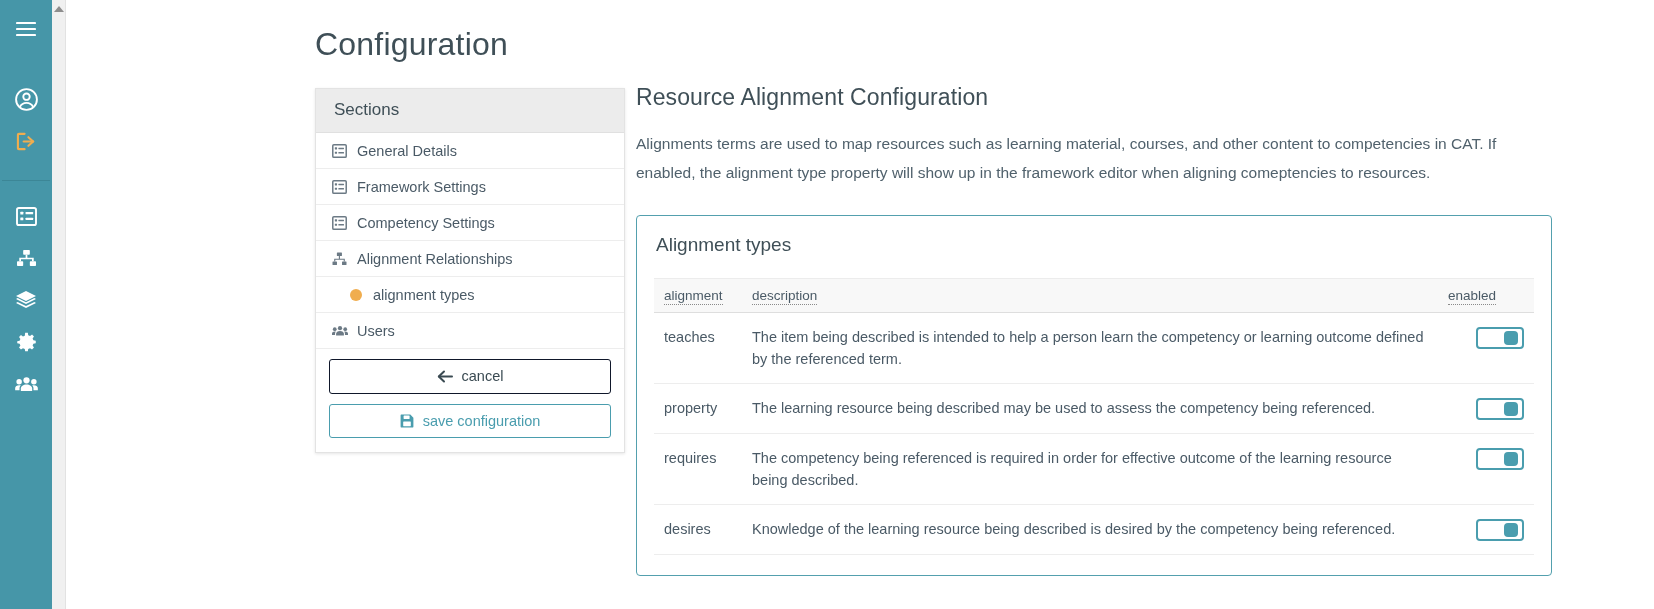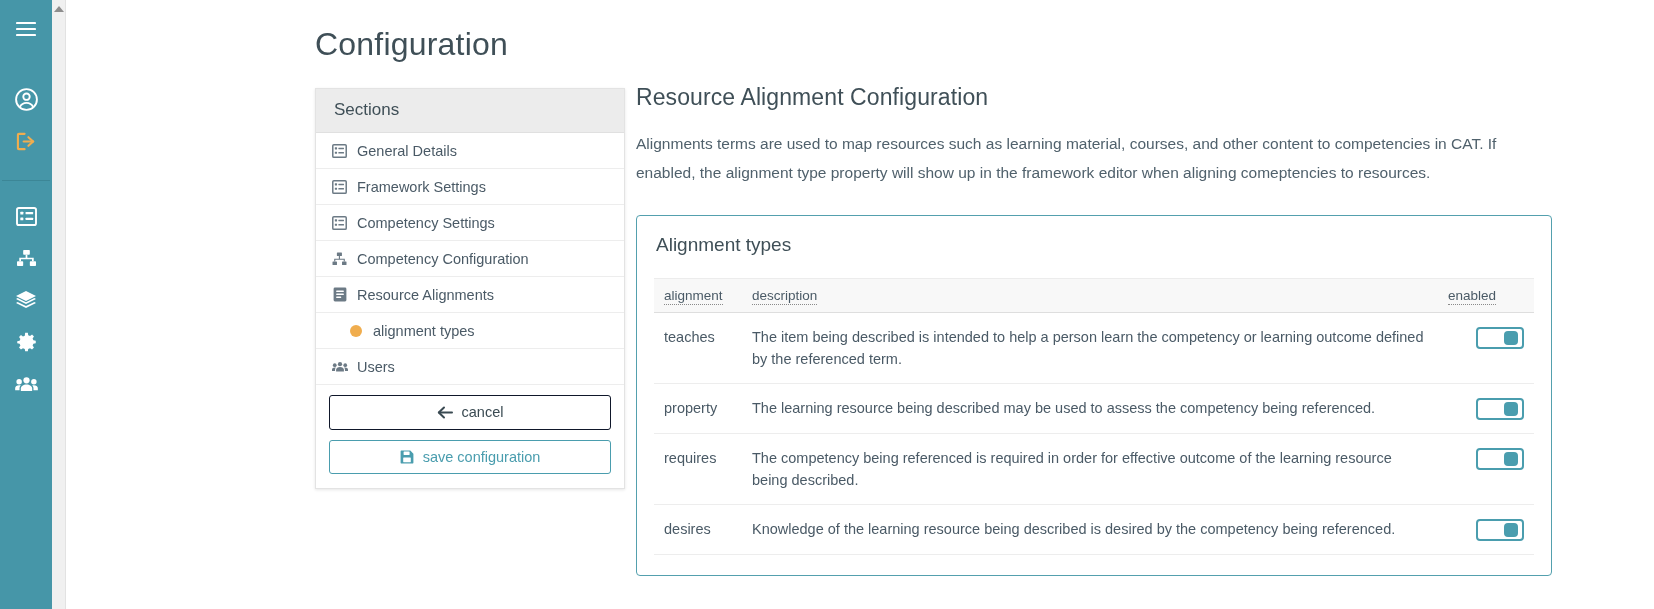--- a/index.html
+++ b/index.html
@@ -403,34 +403,23 @@
 
       <div class="sec-item">
         <span class="ico">
           <svg width="15" height="14" viewBox="0 0 16 15" fill="currentColor" stroke="currentColor">
             <rect x="5.2" y="0.6" width="5.4" height="3.8" rx="0.6" stroke="none"></rect>
             <rect x="0.5" y="10.2" width="4.8" height="3.8" rx="0.6" stroke="none"></rect>
             <rect x="10.7" y="10.2" width="4.8" height="3.8" rx="0.6" stroke="none"></rect>
             <path d="M7.9 4.4v3.3M2.9 10.2V7.7h10.2v2.5" fill="none" stroke-width="1.2"></path>
           </svg>
         </span>
-        <span class="lbl">Competency Configuration</span>
-      </div>
-
-      <div class="sec-item">
-        <span class="ico ico-accent">
-          <svg width="14" height="15" viewBox="0 0 14 15" fill="currentColor">
-            <rect x="0.6" y="0.6" width="12.8" height="13.8" rx="1.4"></rect>
-            <rect x="3.2" y="3.4" width="7.6" height="1.5" rx="0.5" fill="#ffffff"></rect>
-            <rect x="3.2" y="6.5" width="7.6" height="1.5" rx="0.5" fill="#ffffff"></rect>
-            <rect x="3.2" y="9.6" width="5" height="1.5" rx="0.5" fill="#ffffff"></rect>
-          </svg>
-        </span>
-        <span class="lbl">Resource Alignments</span>
-      </div>
+        <span class="lbl">Alignment Relationships</span>
+      </div>
+
 
       <div class="sec-item indent">
         <span class="ico">
             <span class="dot"></span>
           </span>
         <span class="lbl">alignment types</span>
       </div>
 
       <div class="sec-item">
         <span class="ico">

